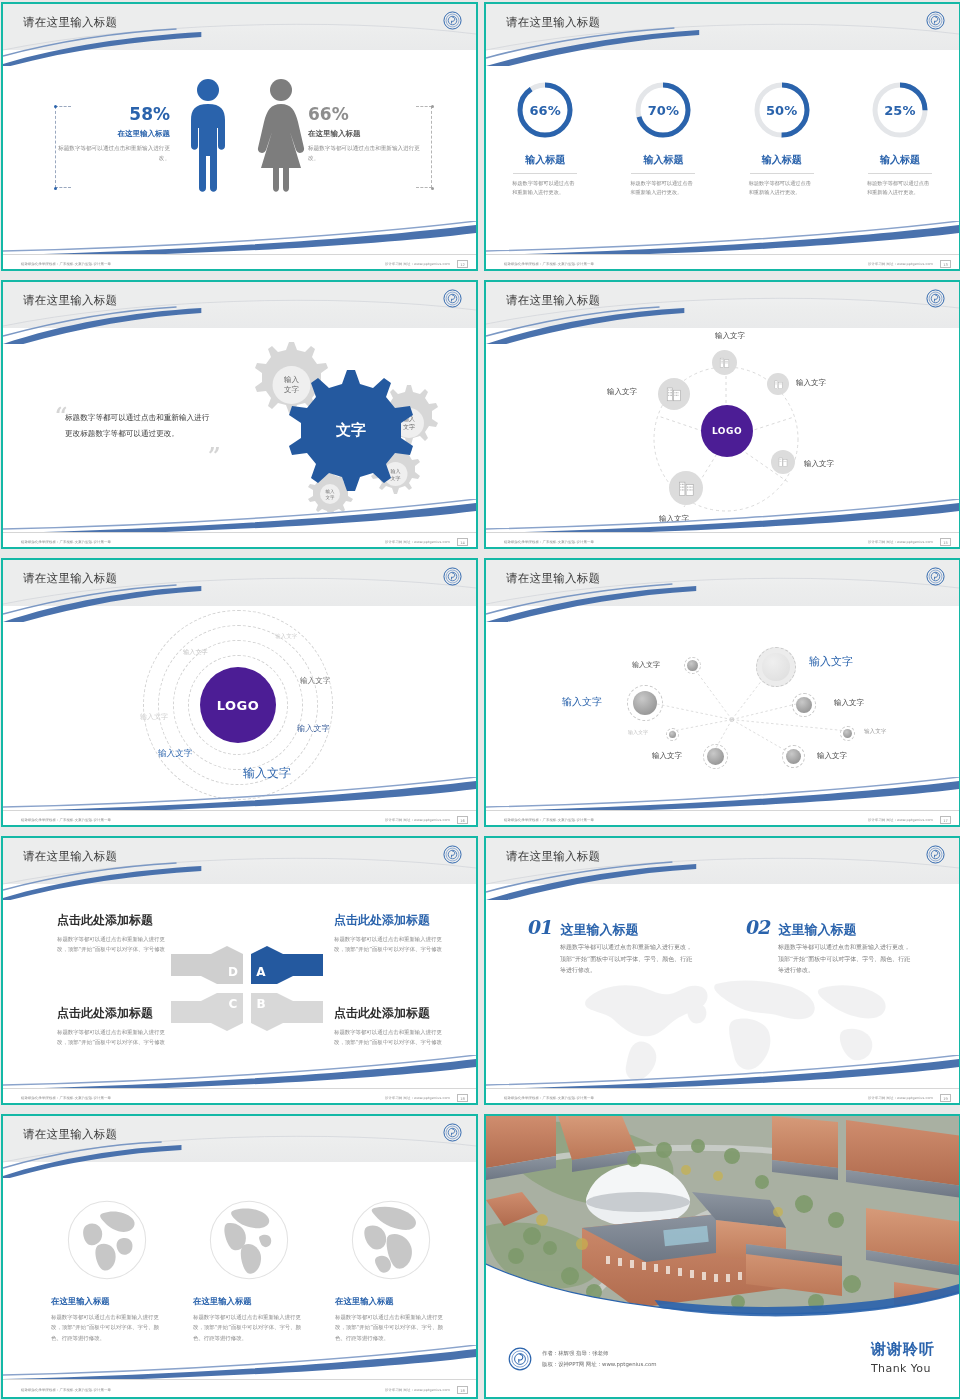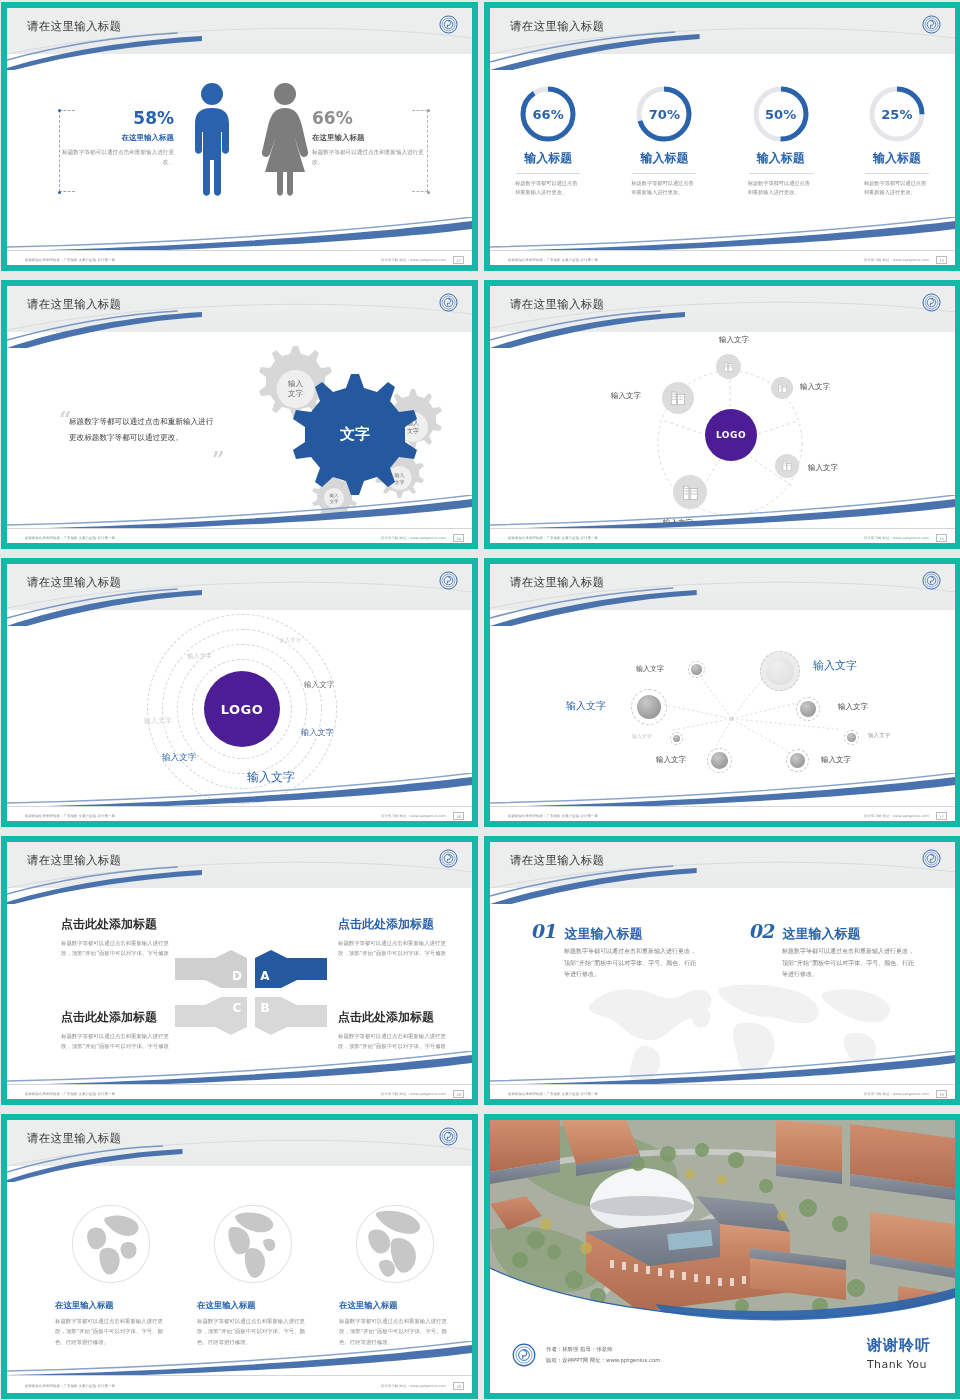--- a/index.html
+++ b/index.html
@@ -14,21 +14,21 @@
     grid-template-columns: 477px 477px;
     grid-auto-rows: 269px;
     gap: 9px 6px;
     padding: 2px 0 0 1px;
   }
   .slide {
     position: relative;
     width: 477px; height: 269px;
     background: #fff;
     overflow: hidden;
-    border: 6px solid #14b8a6;
+    border: 2px solid #14b8a6;
   }
   .slide.last { height: 285px; }
 
   
   .hdr-bg {
     position: absolute; left: 0; top: 0; width: 100%; height: 46px;
     background: linear-gradient(180deg, #f2f3f4 0%, #eceded 60%, #e9eaeb 100%);
   }
   .hdr-curve { position: absolute; left: 0; top: 0; width: 100%; height: 62px; }
   .slide-title {
@@ -80,21 +80,21 @@
   .s1-dot { position: absolute; width: 3px; height: 3px; background: #2a63ac; border-radius: 50%; }
 
   
   .s2-row { position: absolute; left: 0; top: 76px; width: 100%; display: flex; }
   .s2-cell { flex: 1; text-align: center; }
   .s2-donut { position: relative; width: 60px; height: 60px; margin: 0 auto; }
   .s2-val {
     position: absolute; inset: 0; display: flex; align-items: center;
     justify-content: center; font-size: 13px; font-weight: bold; color: #2a63ac;
   }
-  .s2-label { margin-top: 6px; font-size: 12px; font-weight: bold; color: #2a63ac; }
+  .s2-label { margin-top: 13px; font-size: 10px; font-weight: bold; color: #2a63ac; }
   .s2-hr { width: 64px; height: 1px; background: #d8d8d8; margin: 6px auto 5px; }
   .s2-body { font-size: 5.2px; color: #8a8a8a; line-height: 1.8; width: 66px; margin: 0 auto; text-align: left; }
 
   
   .s3-quote-mark {
     position: absolute; font-family: "DejaVu Serif", serif; color: #d5d5d5;
     font-size: 22px; font-weight: bold; line-height: 1;
   }
   .s3-text {
     position: absolute; left: 62px; top: 128px; width: 150px;

